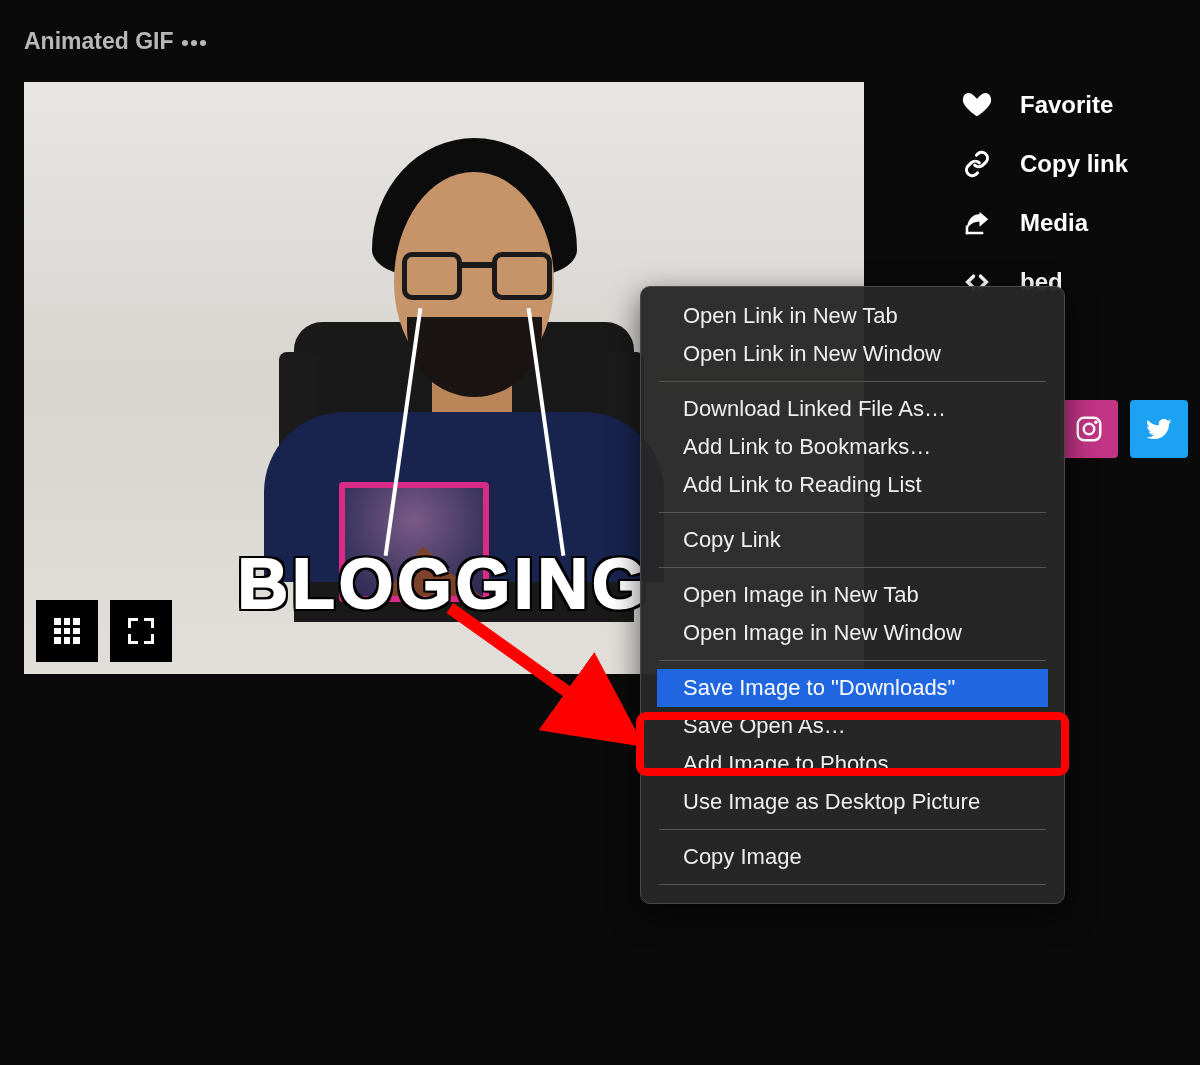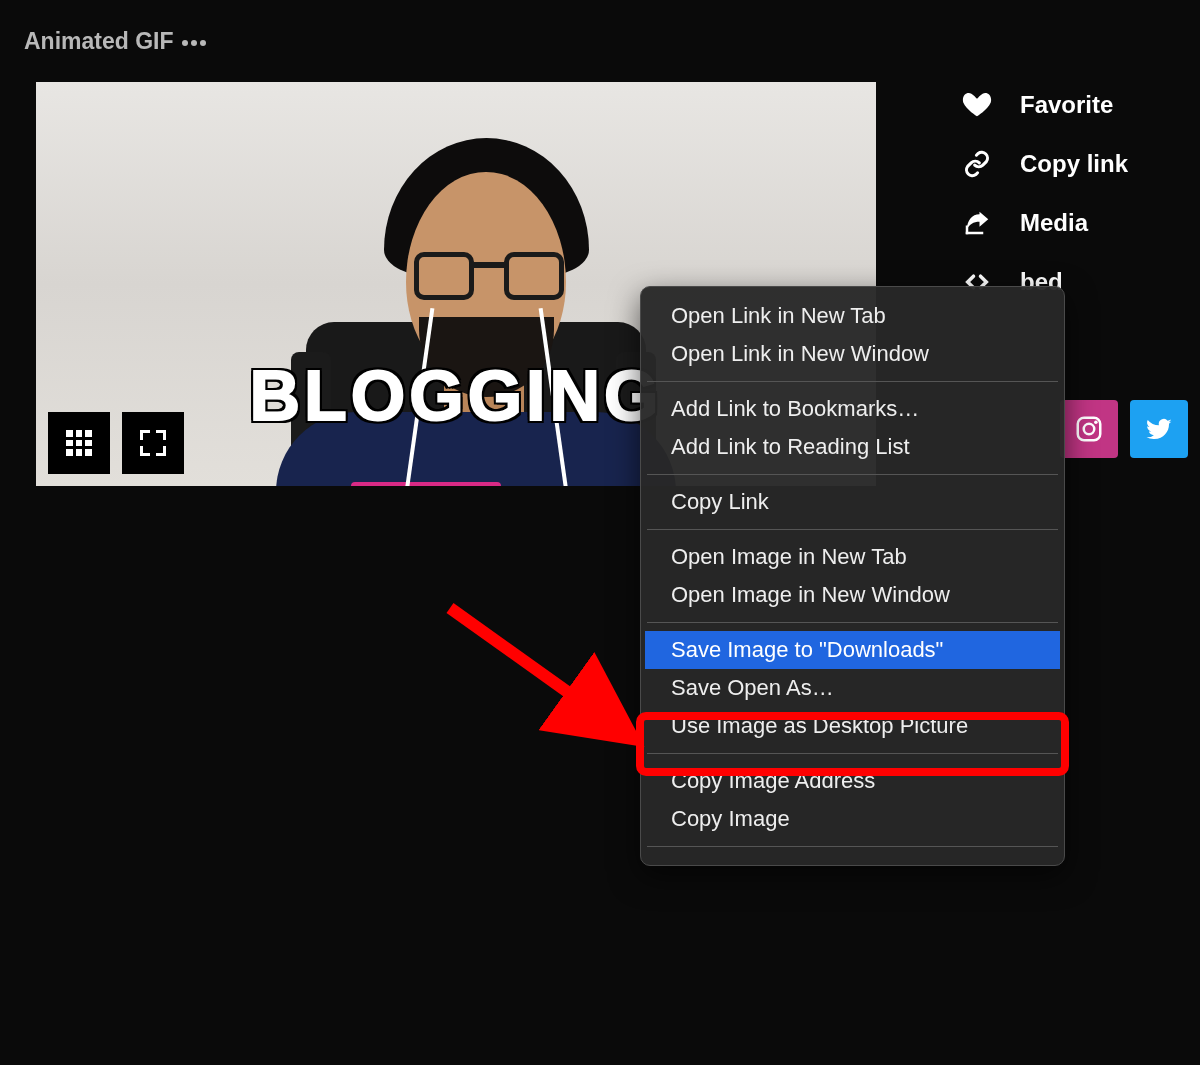--- a/index.html
+++ b/index.html
@@ -36,23 +36,22 @@
     height: 6px;
     background: #b8b8b8;
     border-radius: 50%;
   }
 
   .gif-area {
     position: absolute;
     top: 82px;
     left: 24px;
     width: 840px;
-    height: 404px;
+    height: 592px;
     background: #dcdcdc;
-    margin-left: 12px;
   }
 
   .gif-scene {
     width: 100%;
     height: 100%;
     position: relative;
     background: linear-gradient(180deg, #e8e6e3 0%, #d8d5d1 50%, #e2dfda 100%);
     overflow: hidden;
   }
   
@@ -268,21 +267,21 @@
   
   .ctx {
     position: absolute;
     left: 640px;
     top: 286px;
     width: 425px;
     background: rgba(40,40,40,0.96);
     border-radius: 10px;
     border: 1px solid #4a4a4a;
     box-shadow: 0 10px 30px rgba(0,0,0,0.6);
-    padding: 10px 4px;
+    padding: 10px 16px;
   }
   .ctx-item {
     padding: 6px 26px;
     font-size: 22px;
     color: #eee;
     font-weight: 400;
     display: flex;
     align-items: center;
     justify-content: space-between;
   }
@@ -431,20 +430,23 @@
 
 <div class="ctx">
   <div class="ctx-item">
       <span>Open Link in New Tab</span>
     </div>
   <div class="ctx-item">
       <span>Open Link in New Window</span>
     </div>
   <div class="ctx-sep"></div>
   <div class="ctx-item">
+      <span>Download Linked File As…</span>
+    </div>
+  <div class="ctx-item">
       <span>Add Link to Bookmarks…</span>
     </div>
   <div class="ctx-item">
       <span>Add Link to Reading List</span>
     </div>
   <div class="ctx-sep"></div>
   <div class="ctx-item">
       <span>Copy Link</span>
     </div>
   <div class="ctx-sep"></div>
@@ -455,26 +457,26 @@
       <span>Open Image in New Window</span>
     </div>
   <div class="ctx-sep"></div>
   <div class="ctx-item hl">
       <span>Save Image to "Downloads"</span>
     </div>
   <div class="ctx-item">
       <span>Save Open As…</span>
     </div>
   <div class="ctx-item">
+      <span>Add Image to Photos</span>
+    </div>
+  <div class="ctx-item">
       <span>Use Image as Desktop Picture</span>
     </div>
   <div class="ctx-sep"></div>
-  <div class="ctx-item">
-      <span>Copy Image Address</span>
-    </div>
   <div class="ctx-item">
       <span>Copy Image</span>
     </div>
   <div class="ctx-sep"></div>
 </div>
 
 <div class="red-box"></div>
 <svg class="red-arrow" viewBox="0 0 230 170">
   <defs>
     <marker id="ah" markerWidth="8" markerHeight="8" refX="6" refY="4" orient="auto">

